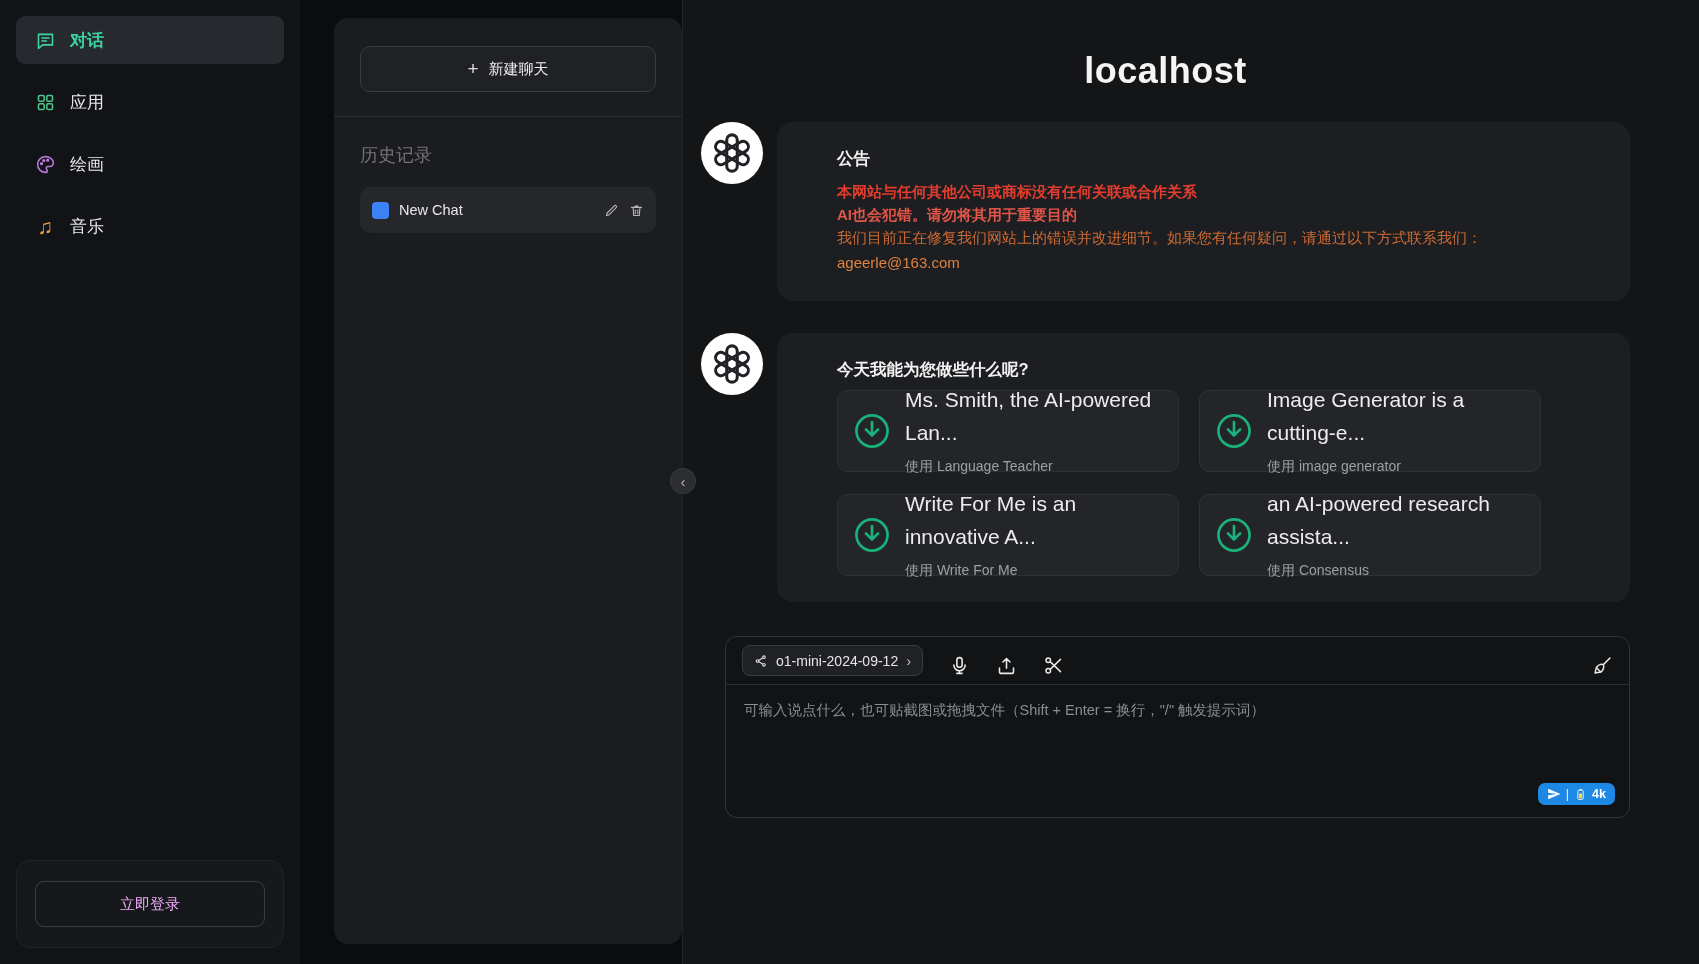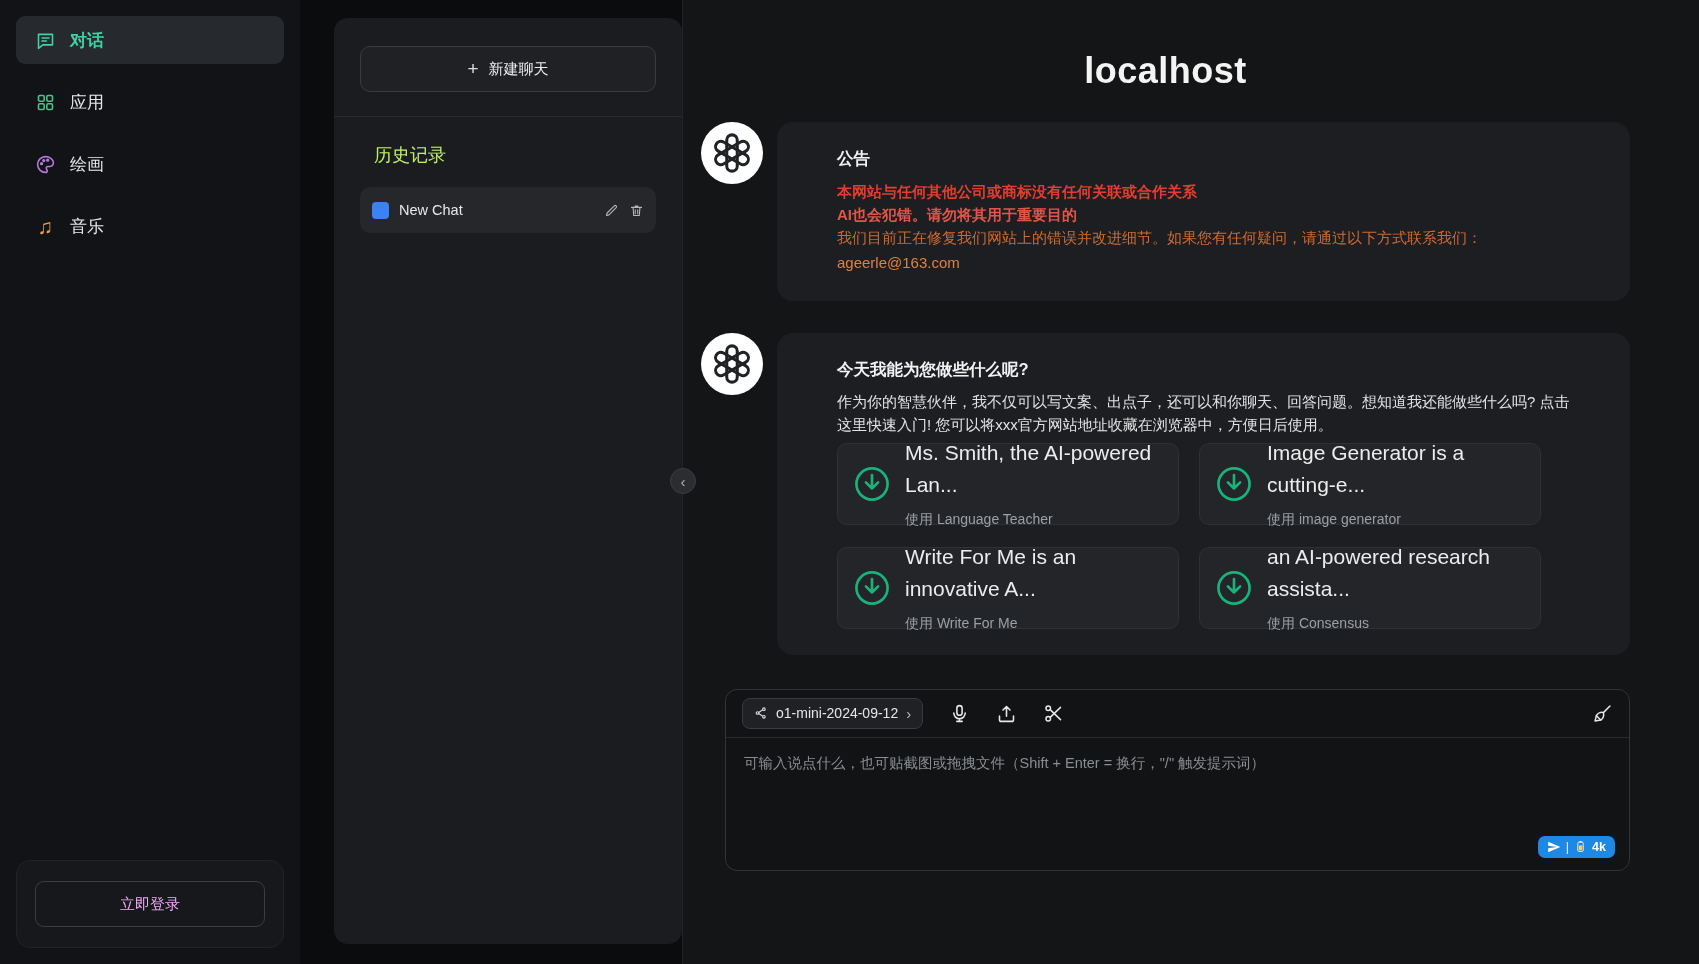--- a/index.html
+++ b/index.html
@@ -55,21 +55,21 @@
   .new-chat-btn {
     width:100%; height:46px;
     background:#202124;
     border:1px solid #3a3b3f; border-radius:10px;
     color:#ececec; font-size:15px;
     display:flex; align-items:center; justify-content:center; gap:10px;
     cursor:pointer; font-family:inherit;
   }
   .new-chat-btn .plus { font-size:19px; color:#dcdcdc; }
   .panel-divider { height:1px; background:#2a2b2f; margin:24px -26px 0; }
-  .history-title { font-size:18px; font-weight:normal; color:#bef264; margin:26px 14px 20px; }
+  .history-title { font-size:18px; font-weight:normal; color:#737373; margin:26px 0 20px; }
   .chat-item {
     display:flex; align-items:center; gap:10px;
     height:46px; padding:0 12px;
     background:#26272b; border-radius:10px;
     cursor:pointer;
   }
   .chat-item-square { width:17px; height:17px; background:#3b82f6; border-radius:4px; flex:0 0 17px; }
   .chat-item-title { font-size:14.5px; color:#e8e8e8; flex:1; }
   .chat-item-actions { display:flex; gap:10px; align-items:center; }
   .icon-btn { background:none; border:none; padding:0; cursor:pointer; display:flex; align-items:center; }
@@ -131,21 +131,21 @@
   
   .composer {
     position:relative;
     margin:2px 0 0 24px;
     background:#121315;
     border:1px solid #333438; border-radius:12px;
     height:182px;
     display:flex; flex-direction:column;
   }
   .composer-toolbar {
-    display:flex; align-items:center; gap:26px;
+    display:flex; align-items:flex-end; gap:26px;
     padding:8px 16px;
     border-bottom:1px solid #2b2c30;
     height:48px;
   }
   .model-chip {
     display:flex; align-items:center; gap:8px;
     background:#202125; border:1px solid #3a3b3f; border-radius:8px;
     padding:6px 11px; color:#e6e6e6; font-size:14px;
     cursor:pointer; font-family:inherit;
   }
@@ -279,21 +279,20 @@
         <svg viewBox="0 0 44 44" width="42" height="42">
           <g fill="none" stroke="#202226" stroke-width="3.2" stroke-linejoin="round">
             <rect x="16.5" y="3" width="11" height="38" rx="5.5"></rect>
             <rect x="16.5" y="3" width="11" height="38" rx="5.5" transform="rotate(60 22 22)"></rect>
             <rect x="16.5" y="3" width="11" height="38" rx="5.5" transform="rotate(120 22 22)"></rect>
           </g>
         </svg>
       </div>
       <div class="bubble">
         <div class="welcome-title">今天我能为您做些什么呢?</div>
-        <div class="welcome-body">作为你的智慧伙伴，我不仅可以写文案、出点子，还可以和你聊天、回答问题。想知道我还能做些什么吗? 点击这里快速入门! 您可以将xxx官方网站地址收藏在浏览器中，方便日后使用。</div>
 
         <div class="suggestions">
           <div class="sugg-card">
             <span class="sugg-icon">
               <svg viewBox="0 0 36 36" width="40" height="40" fill="none" stroke="#18b27a" stroke-width="2.4" stroke-linecap="round" stroke-linejoin="round">
                 <circle cx="18" cy="18" r="14"></circle>
                   <path d="M18 10v12m0 0l-5.5-5.5M18 22l5.5-5.5"></path>
               </svg>
             </span>
             <span>

